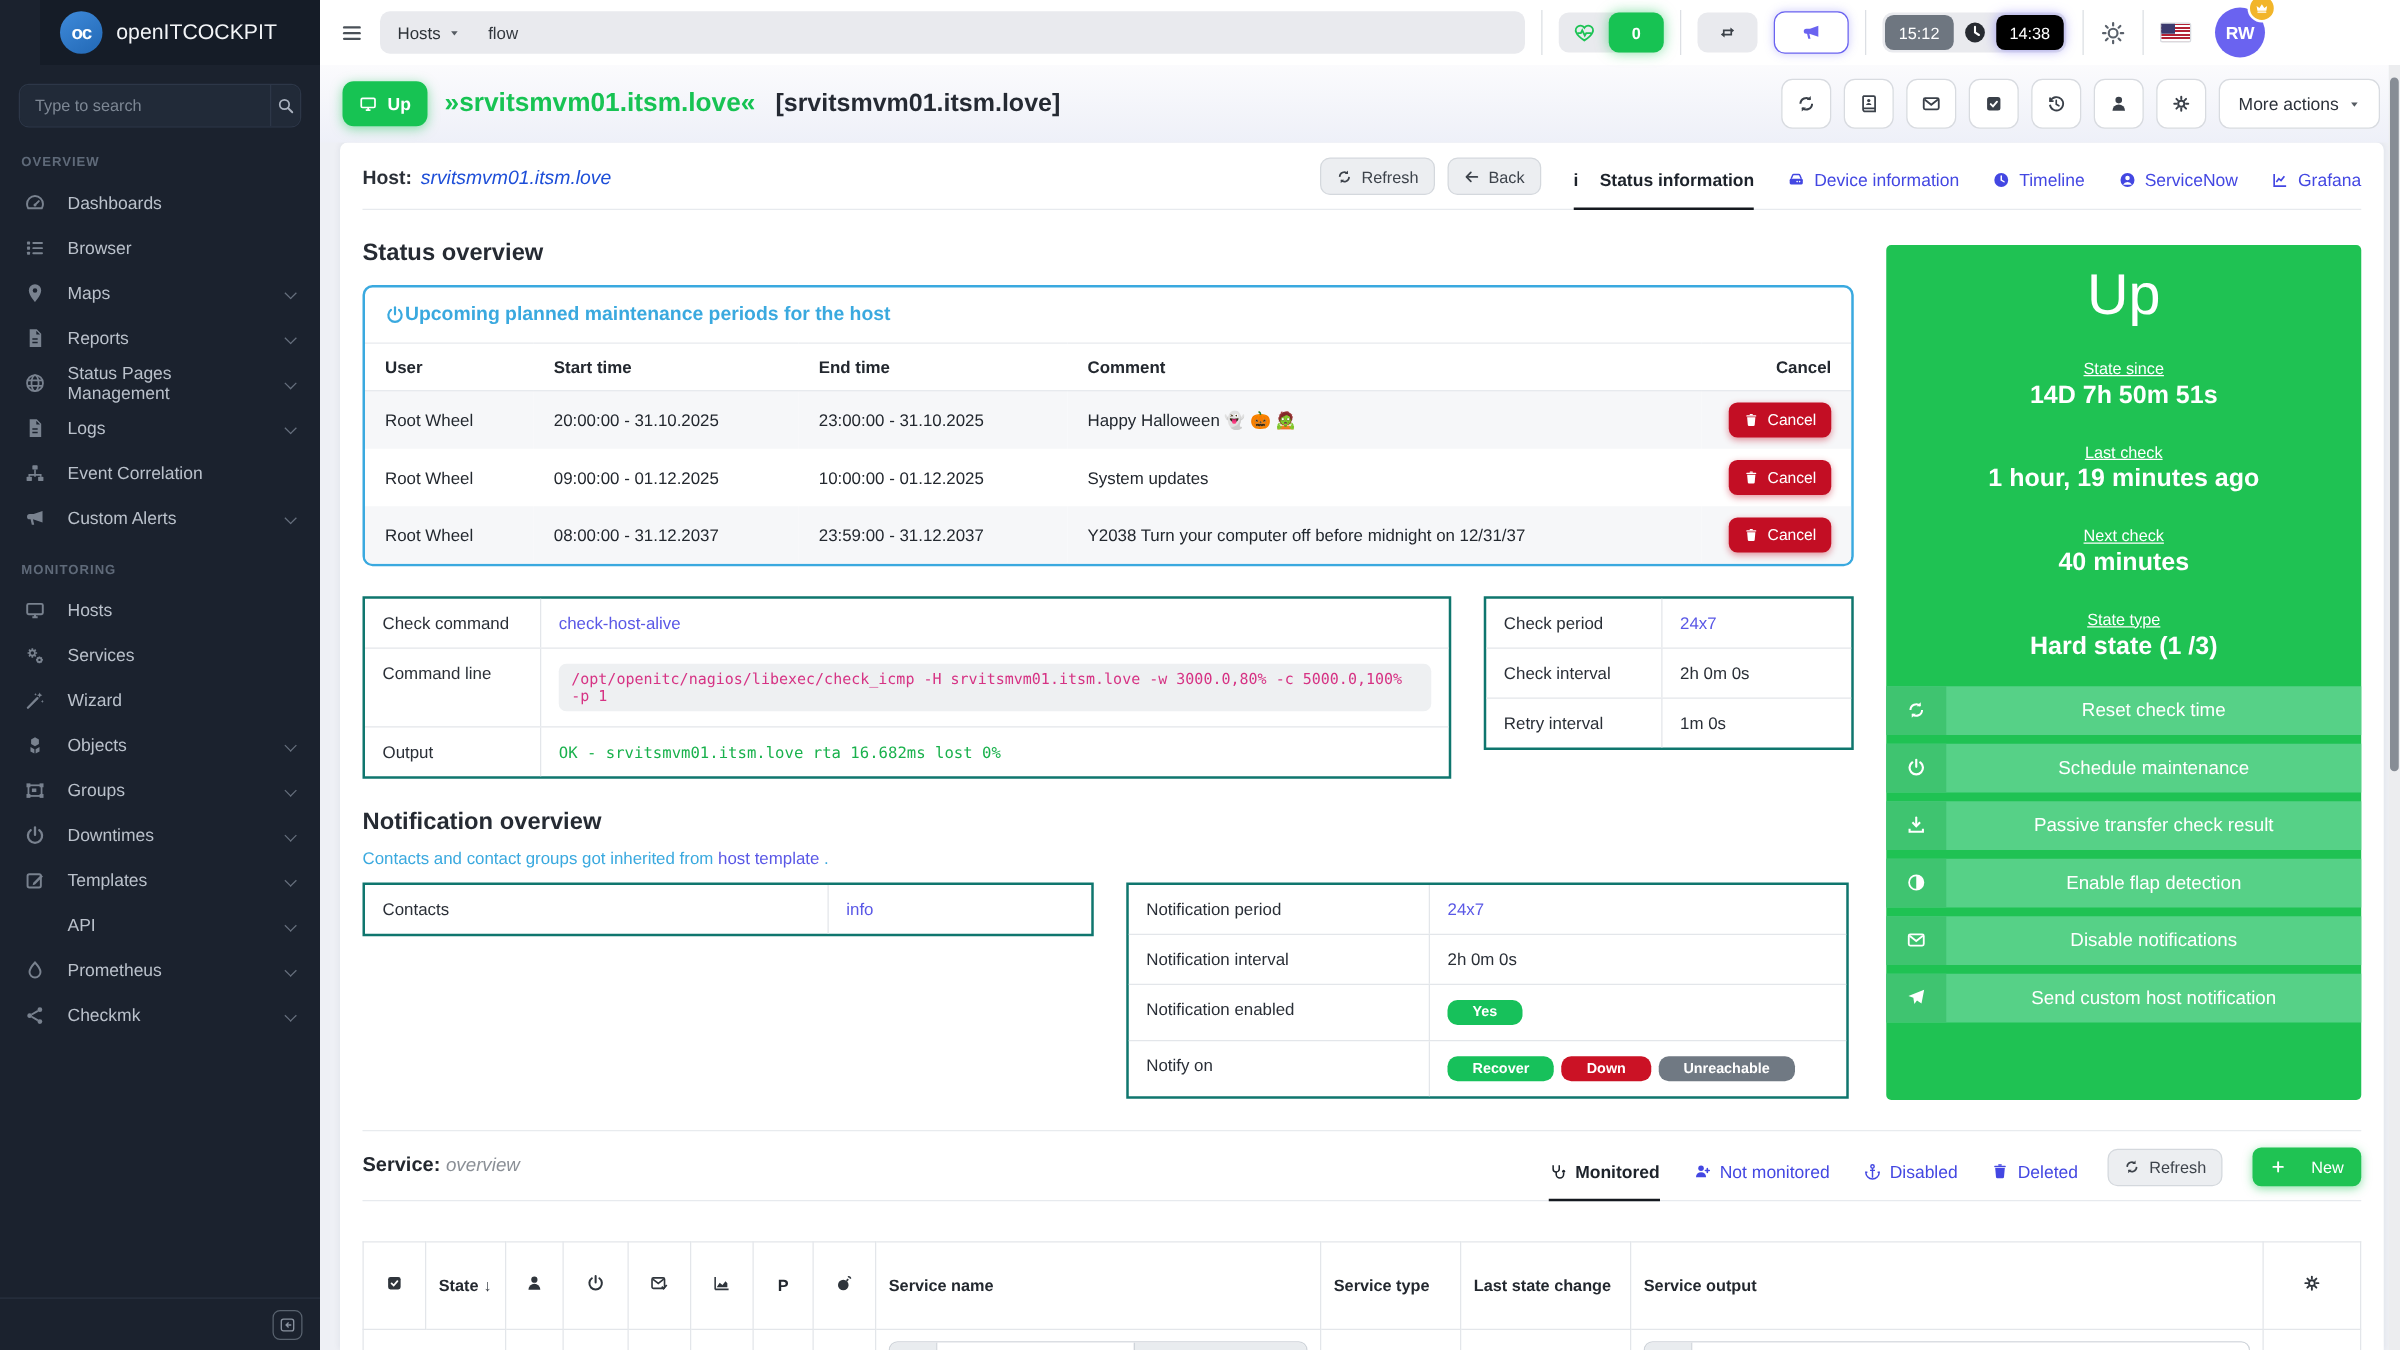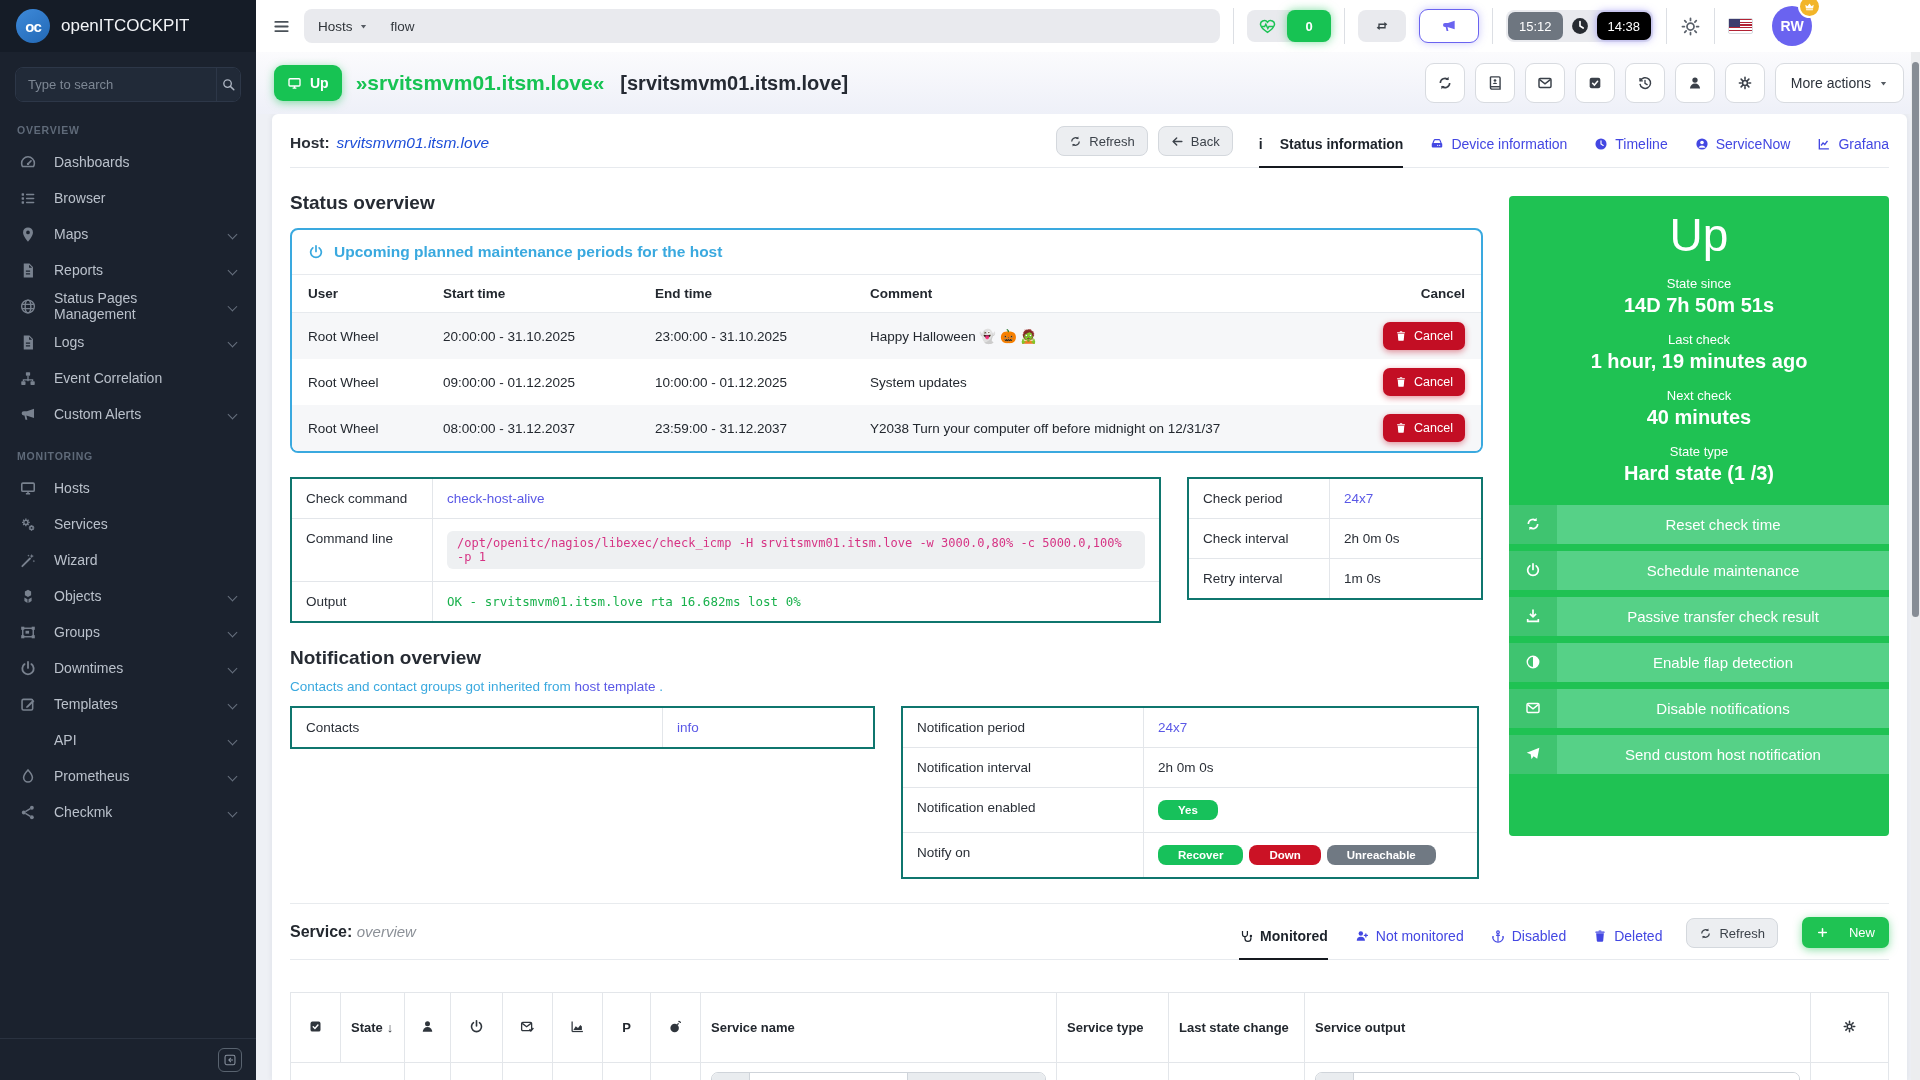--- a/index.html
+++ b/index.html
@@ -4,21 +4,21 @@
 <style>
   * { box-sizing:border-box; margin:0; padding:0; }
   html,body { width:1920px; height:1080px; overflow:hidden; }
   body { font-family:"Liberation Sans",sans-serif; background:#eef0f5; position:relative; color:#23282f; }
   .ic { display:inline-flex; width:1em; height:1em; flex:0 0 auto; }
   .ic svg { width:100%; height:100%; display:block; }
   .tic { font-style:normal; display:inline-flex; align-items:center; justify-content:center; width:auto; height:auto; }
 
   
   .sidebar { position:absolute; left:0; top:0; bottom:0; width:256px; background:#1b222e; display:flex; flex-direction:column; z-index:5; }
-  .brand { height:52px; background:#151c27; display:flex; align-items:center; gap:11px; padding:0 16px; flex:0 0 auto; }
+  .brand { height:52px; background:#151c27; display:flex; align-items:center; gap:11px; padding:0 16px; flex:0 0 auto;margin-left:32px; }
   .logo { width:34px; height:34px; border-radius:50%; background:linear-gradient(145deg,#3e8ada,#2268b5); color:#fff; font-weight:700; font-size:15px; display:flex; align-items:center; justify-content:center; letter-spacing:-1px; }
   .brand-name { color:#f2f4f7; font-size:17px; }
   .side-search { margin:15px 15px 4px; display:flex; height:35px; border:1px solid #2d3748; border-radius:8px; overflow:hidden; }
   .side-search input { flex:1; background:#212a38; border:0; outline:none; color:#cdd3dc; font-size:13px; padding:0 12px; font-family:inherit; }
   .side-search input::placeholder { color:#7d8794; }
   .side-search .sbtn { width:40px; background:#212a38; border-left:1px solid #2d3748; color:#aab2bf; display:flex; align-items:center; justify-content:center; font-size:15px; cursor:pointer; }
   .nav-scroll { flex:1; overflow:hidden; }
   .sec-label { padding:18px 17px 8px; font-size:10.5px; font-weight:700; letter-spacing:.8px; color:#5f6a79; }
   .nav-item { display:flex; align-items:center; gap:15px; padding:0 17px; height:36px; font-size:14px; color:#bac1cb; cursor:pointer; }
   .nav-item .nico { width:22px; display:flex; justify-content:center; color:#79828f; font-size:17px; }
@@ -76,21 +76,21 @@
   .tab .ic { font-size:14px; }
   .tab.active { color:#1d232b; font-weight:700; border-bottom-color:#15191f; }
   .tab.active .tic { font-weight:800; }
 
   .main-cols { display:flex; align-items:flex-start; }
   .left-col { width:1193px; flex:0 0 auto; }
   h2.sechead { font-size:19px; font-weight:700; color:#262b33; margin:24px 0 14px; }
 
   
   .maint-card { border:2px solid #3aa9df; border-radius:8px; overflow:hidden; }
-  .maint-head { display:flex; gap:10px; align-items:center; padding:13px 16px; color:#3aa9df; font-size:15.5px; font-weight:600; }
+  .maint-head { display:flex; gap:0; align-items:center; padding:13px 16px; color:#3aa9df; font-size:15.5px; font-weight:600; }
   .maint-head .ic { font-size:16px; }
   table.mt { width:100%; border-collapse:collapse; font-size:13.5px; color:#23282f; }
   table.mt th { text-align:left; padding:11px 16px; border-top:1px solid #e7eaee; border-bottom:1px solid #e7eaee; font-size:13.5px; }
   table.mt th:last-child { text-align:right; }
   table.mt td { padding:9px 16px; }
   table.mt tbody tr:nth-child(odd) { background:#f6f7f9; }
   table.mt td:last-child { text-align:right; }
   .cancel-btn { background:#c30e24; color:#fff; border:0; border-radius:7px; padding:7px 12px; font-size:12.5px; display:inline-flex; gap:7px; align-items:center; box-shadow:0 2px 6px rgba(195,14,36,.45); cursor:pointer; font-family:inherit; }
   .cancel-btn .ic { font-size:12px; }
 
@@ -103,21 +103,21 @@
   .kv .kvv { padding:12px 14px; border-left:1px solid #e3e6ea; flex:1; display:flex; align-items:center; gap:6px; flex-wrap:wrap; }
   .link { color:#5a58e6; cursor:pointer; }
   .codechip { background:#eef0f2; border-radius:6px; padding:5px 10px; font-family:"DejaVu Sans Mono",monospace; font-size:12px; color:#d63384; }
   .outtext { font-family:"DejaVu Sans Mono",monospace; font-size:12.5px; color:#19b14c; }
   .badge { color:#fff; font-size:11.5px; font-weight:700; border-radius:8px; padding:4px 20px; display:inline-block; }
   .inherit-line { font-size:13.5px; color:#3aa9df; margin:-4px 0 12px; }
 
   
   .state-panel { width:380px; margin:28px 0 0 26px; background:#1fc253; border-radius:4px; color:#fff; text-align:center; padding:14px 0 0; flex:0 0 auto; }
   .sp-state { font-size:46px; font-weight:300; line-height:1.1; }
-  .sp-label { font-size:13px; margin-top:15px; }
+  .sp-label { font-size:13px; margin-top:26px;text-decoration:underline; }
   .sp-value { font-size:20px; font-weight:700; margin-top:3px; }
   .sp-actions { margin-top:20px; display:flex; flex-direction:column; gap:7px; padding-bottom:62px; }
   .sp-btn { display:flex; height:39px; background:#56d187; cursor:pointer; align-items:stretch; }
   .sp-btn .spi { width:48px; background:#3fc470; display:flex; align-items:center; justify-content:center; font-size:16px; }
   .sp-btn .spl { flex:1; display:flex; align-items:center; justify-content:center; font-size:15px; }
 
   
   hr.secsep { border:0; border-top:1px solid #e8ebee; margin-top:24px; }
   .svc-head { display:flex; align-items:flex-end; border-bottom:1px solid #e7eaee; height:56px; }
   .svc-title { font-size:16px; font-weight:700; color:#23282f; padding-bottom:18px; }

